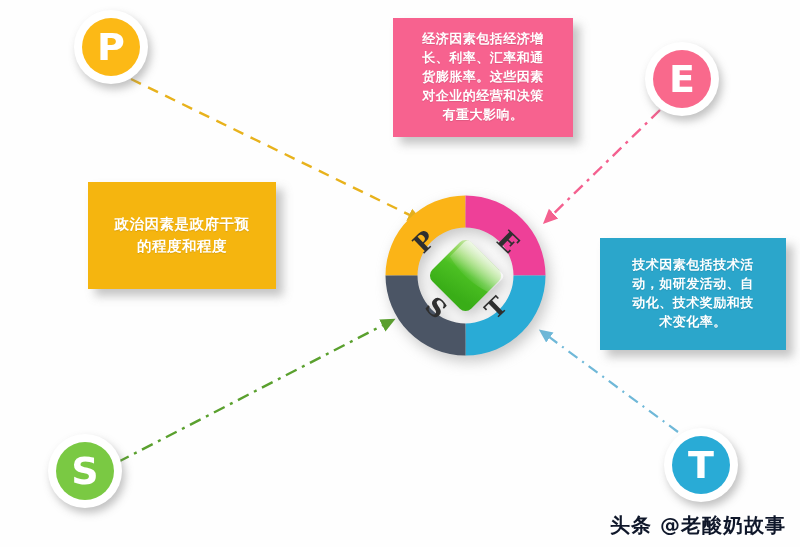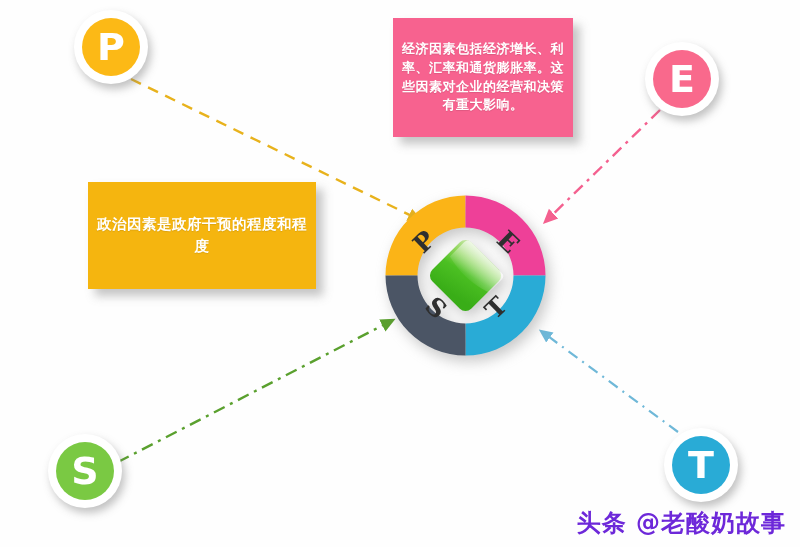--- a/index.html
+++ b/index.html
@@ -38,32 +38,32 @@
     position: absolute;
     box-sizing: border-box;
     display: flex;
     align-items: center;
     justify-content: flex-end;
     text-align: center;
     color: #ffffff;
     font-weight: bold;
     line-height: 1.45;
     letter-spacing: 0.5px;
-    padding: 6px 6px;
+    padding: 6px 26px;
     box-shadow: 7px 7px 9px rgba(120,120,120,0.42);
     text-shadow: 0 1px 1px rgba(0,0,0,0.10);
   }
   .callout .txt {
     display: block;
     width: 100%;
   }
 
   #box-political {
     left: 88px;  top: 182px;
-    width: 228px; height: 107px;
+    width: 188px; height: 107px;
     background: #f5b50f;
     font-size: 14.5px;
   }
   #box-economic {
     left: 393px; top: 18px;
     width: 180px; height: 119px;
     background: #f7628f;
     font-size: 13px;
   }
   #box-technological {
@@ -129,23 +129,23 @@
     font-size: 25px;
     font-weight: bold;
     fill: #2f2f2f;
   }
 
   
   #watermark {
     position: absolute;
     right: 14px;
     bottom: 8px;
-    font-size: 24px;
-    font-weight: bold;
-    color: #6d28d9;
+    font-size: 20px;
+    font-weight: bold;
+    color: #0f172a;
     letter-spacing: 1px;
     font-family: "DejaVu Sans", "Liberation Sans", sans-serif;
     text-shadow: 0 1px 0 rgba(255,255,255,0.9);
   }
 </style>
 </head>
 <body>
 
 <div id="canvas">
 
@@ -175,20 +175,23 @@
   </svg>
 
   <div class="callout" id="box-political">
     <span class="txt">政治因素是政府干预的程度和程度</span>
   </div>
 
   <div class="callout" id="box-economic">
     <span class="txt">经济因素包括经济增长、利率、汇率和通货膨胀率。这些因素对企业的经营和决策有重大影响。</span>
   </div>
 
+  <div class="callout" id="box-technological">
+    <span class="txt">技术因素包括技术活动，如研发活动、自动化、技术奖励和技术变化率。</span>
+  </div>
 
 
   <div class="badge" id="badge-p">
     <div class="disc">P</div>
   </div>
   <div class="badge" id="badge-e">
     <div class="disc">E</div>
   </div>
   <div class="badge" id="badge-s">
     <div class="disc">S</div>

